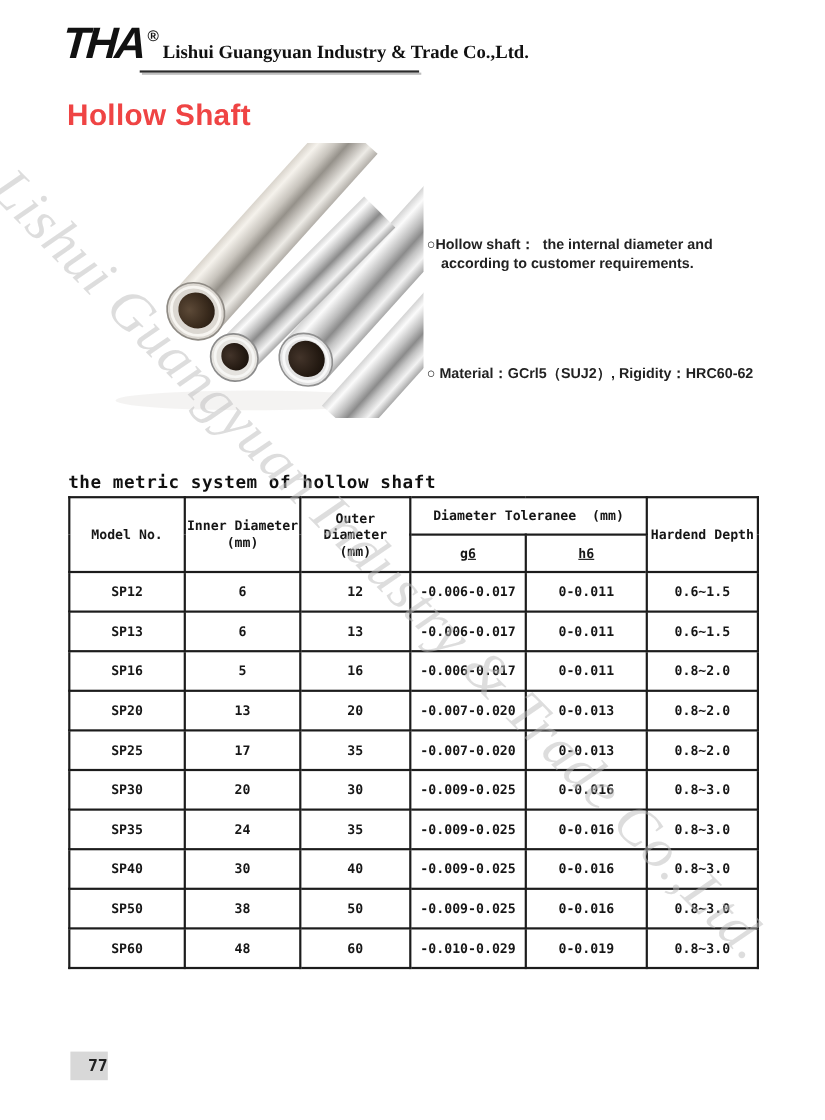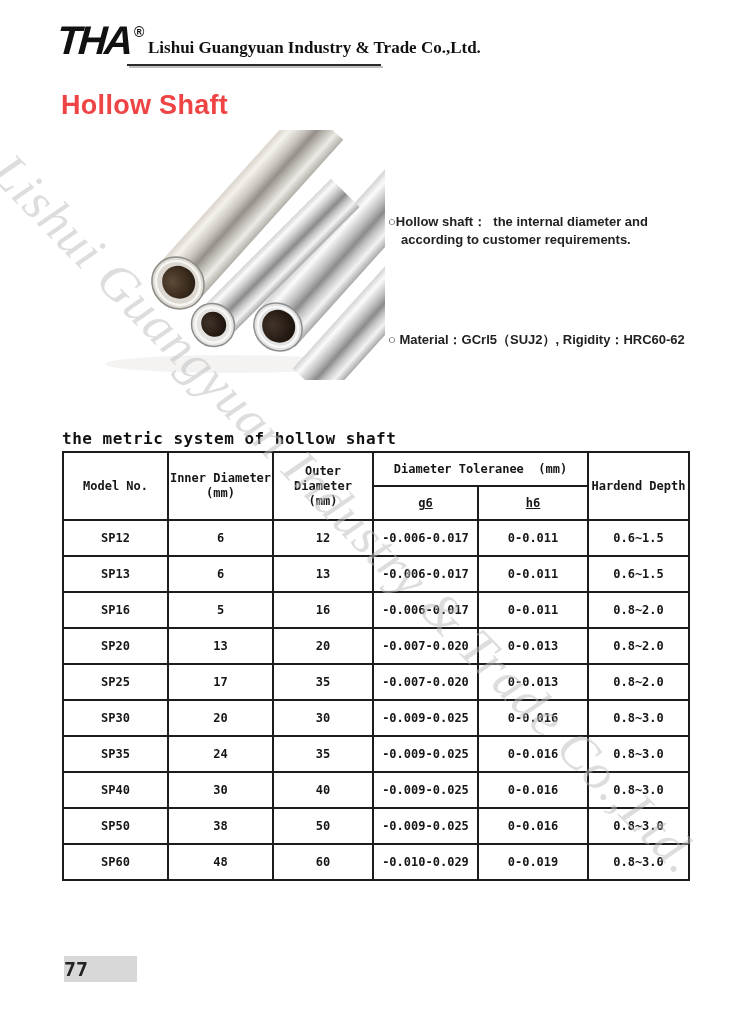--- a/index.html
+++ b/index.html
@@ -31,23 +31,23 @@
     font-size:16px;font-weight:bold;letter-spacing:0.5px;color:#111;}
   table.spec{position:absolute;left:62px;top:451px;border-collapse:collapse;table-layout:fixed;
     font-family:"DejaVu Sans Mono",monospace;font-size:12px;color:#161616;}
   table.spec th,table.spec td{border:2px solid #1c1c1c;text-align:center;vertical-align:middle;
     padding:0;font-weight:bold;background:transparent;}
   table.spec thead tr.h1 th{height:32px;}
   table.spec thead tr.h2 th{height:32px;text-decoration:underline;}
   table.spec tbody td{height:34px;}
   .hdr-line{line-height:15px;}
   
-  .pagenum{position:absolute;left:64px;top:956px;width:73px;height:26px;background:#d8d8d8;
-    font-family:"DejaVu Sans Mono",monospace;font-weight:bold;font-size:20px;line-height:26px;
-    text-align:left;color:#222;}
+  .pagenum{position:absolute;left:64px;top:956px;width:34px;height:26px;background:#d8d8d8;
+    font-family:"DejaVu Sans Mono",monospace;font-weight:bold;font-size:15px;line-height:26px;
+    text-align:right;color:#222;}
   
   .watermark{position:absolute;left:22px;top:142px;transform:rotate(45.5deg);transform-origin:0 0;
     font-family:"Liberation Serif",serif;font-style:italic;font-size:52px;letter-spacing:1px;
     white-space:nowrap;color:#bdbdbd;opacity:0.5;z-index:30;pointer-events:none;}
 </style>
 </head>
 <body>
 
 <div class="page-root">
 

